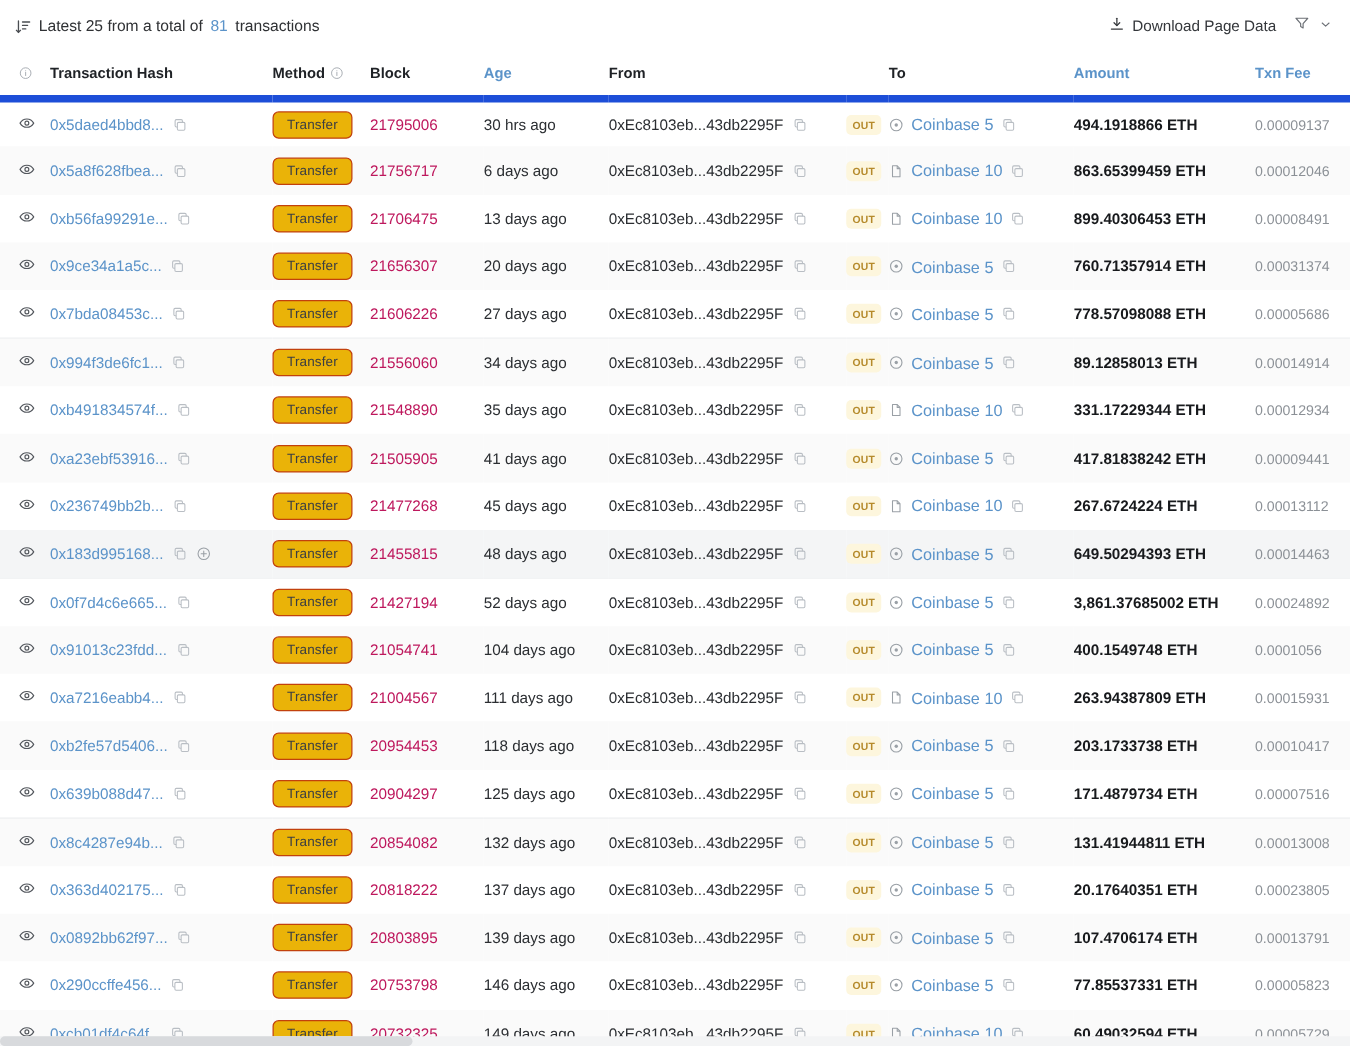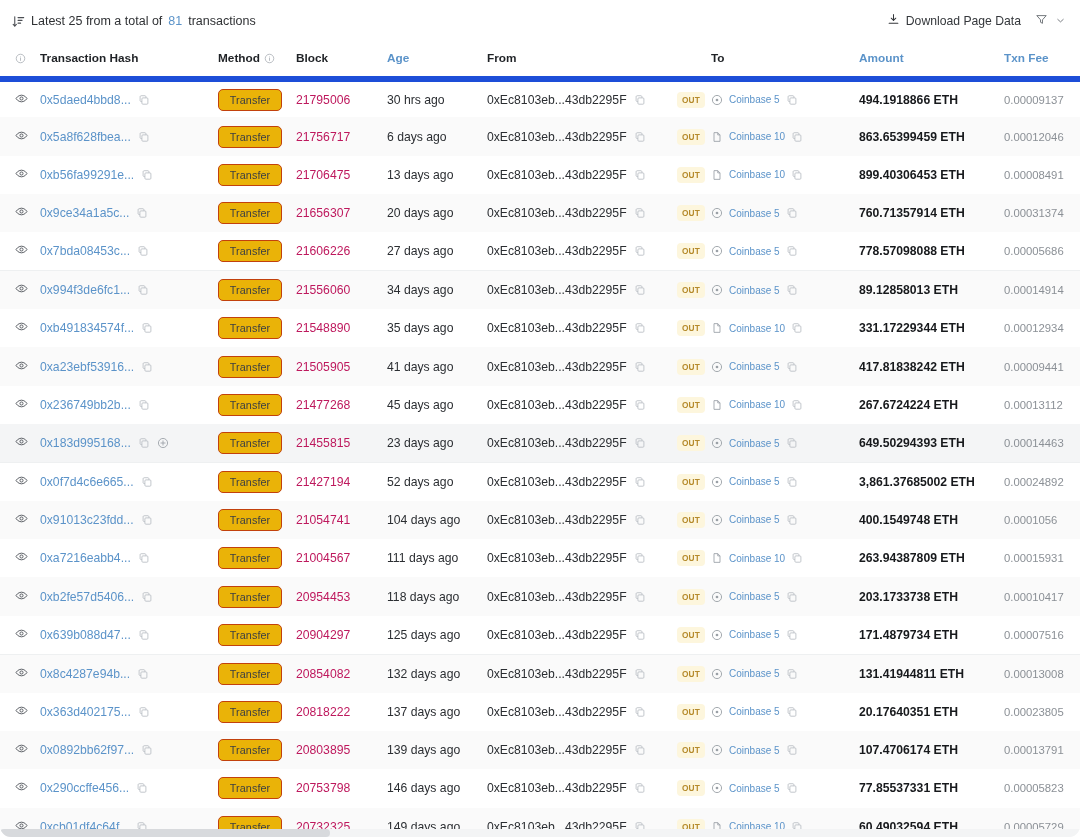--- a/index.html
+++ b/index.html
@@ -8,21 +8,20 @@
     width: 1080px; height: 837px;
     background: #ffffff;
     font-family: "Liberation Sans", sans-serif;
     -webkit-font-smoothing: antialiased;
   }
   .page {
     width: 1080px; height: 837px;
     position: relative;
     overflow: hidden;
     background: #fff;
-    border-radius: 11px;
   }
 
   
   .topbar {
     height: 42px;
     display: flex;
     align-items: center;
     justify-content: space-between;
     padding: 0 14px 0 12px;
   }
@@ -104,21 +103,21 @@
   }
 
   .eye-cell { text-align: left; padding-left: 15px; color: #53575d; }
 
   .hash-cell { display: flex; align-items: center; gap: 7px; }
   a.hash-link {
     color: #5b93c9;
     text-decoration: none;
     font-size: 12.2px;
   }
-  a.addr-link { color: #5b93c9; text-decoration: none; font-size: 10px; }
+  a.addr-link { color: #5b93c9; text-decoration: none; font-size: 13px; }
 
   .method-pill {
     display: inline-flex;
     align-items: center;
     justify-content: center;
     min-width: 64px;
     height: 22px;
     padding: 0 9px;
     border: 1px solid #c2410c;
     border-radius: 5px;
@@ -772,21 +771,21 @@
               <span class="plus-ic">
                 <svg width="12" height="12" viewBox="0 0 16 16" fill="none" stroke="currentColor" stroke-width="1.15">
                   <circle cx="8" cy="8" r="6.1"></circle>
                   <path d="M8 5.2v5.6M5.2 8h5.6" stroke-linecap="round"></path>
                 </svg>
               </span>
             </div>
           </td>
           <td><span class="method-pill">Transfer</span></td>
           <td><a class="block-link" href="#">21455815</a></td>
-          <td><span class="age-txt">23 days ago</span></td>
+          <td><span class="age-txt">48 days ago</span></td>
           <td>
             <div class="from-cell">
               <span class="from-addr">0xEc8103eb...43db2295F</span>
               <span class="copy-ic">
                 <svg width="12" height="12" viewBox="0 0 16 16" fill="none" stroke="currentColor" stroke-width="1.15" stroke-linejoin="round">
                   <rect x="5.2" y="5.2" width="8" height="8.4" rx="1.3"></rect>
                   <path d="M10.6 5.2V3.6c0-.7-.6-1.3-1.3-1.3H4.1c-.7 0-1.3.6-1.3 1.3v5.2c0 .7.6 1.3 1.3 1.3h1.1"></path>
                 </svg>
               </span>
             </div>

